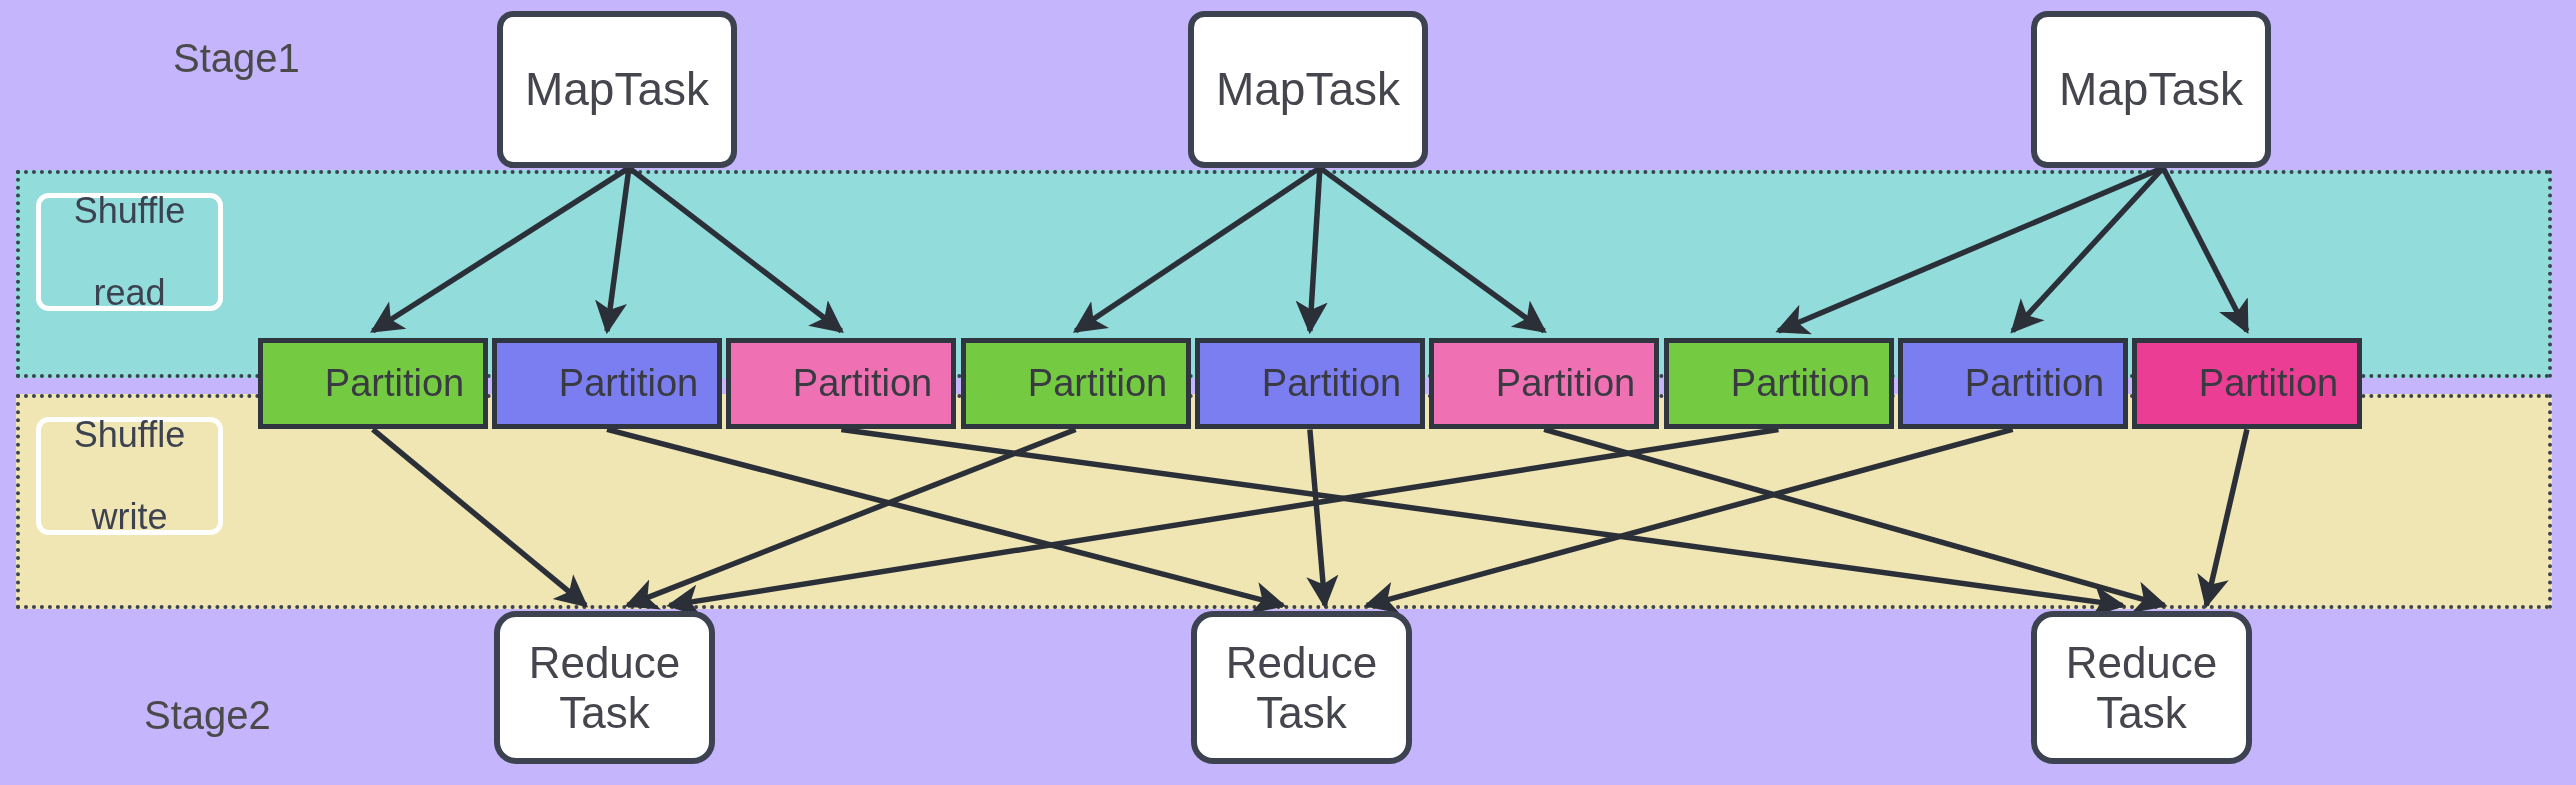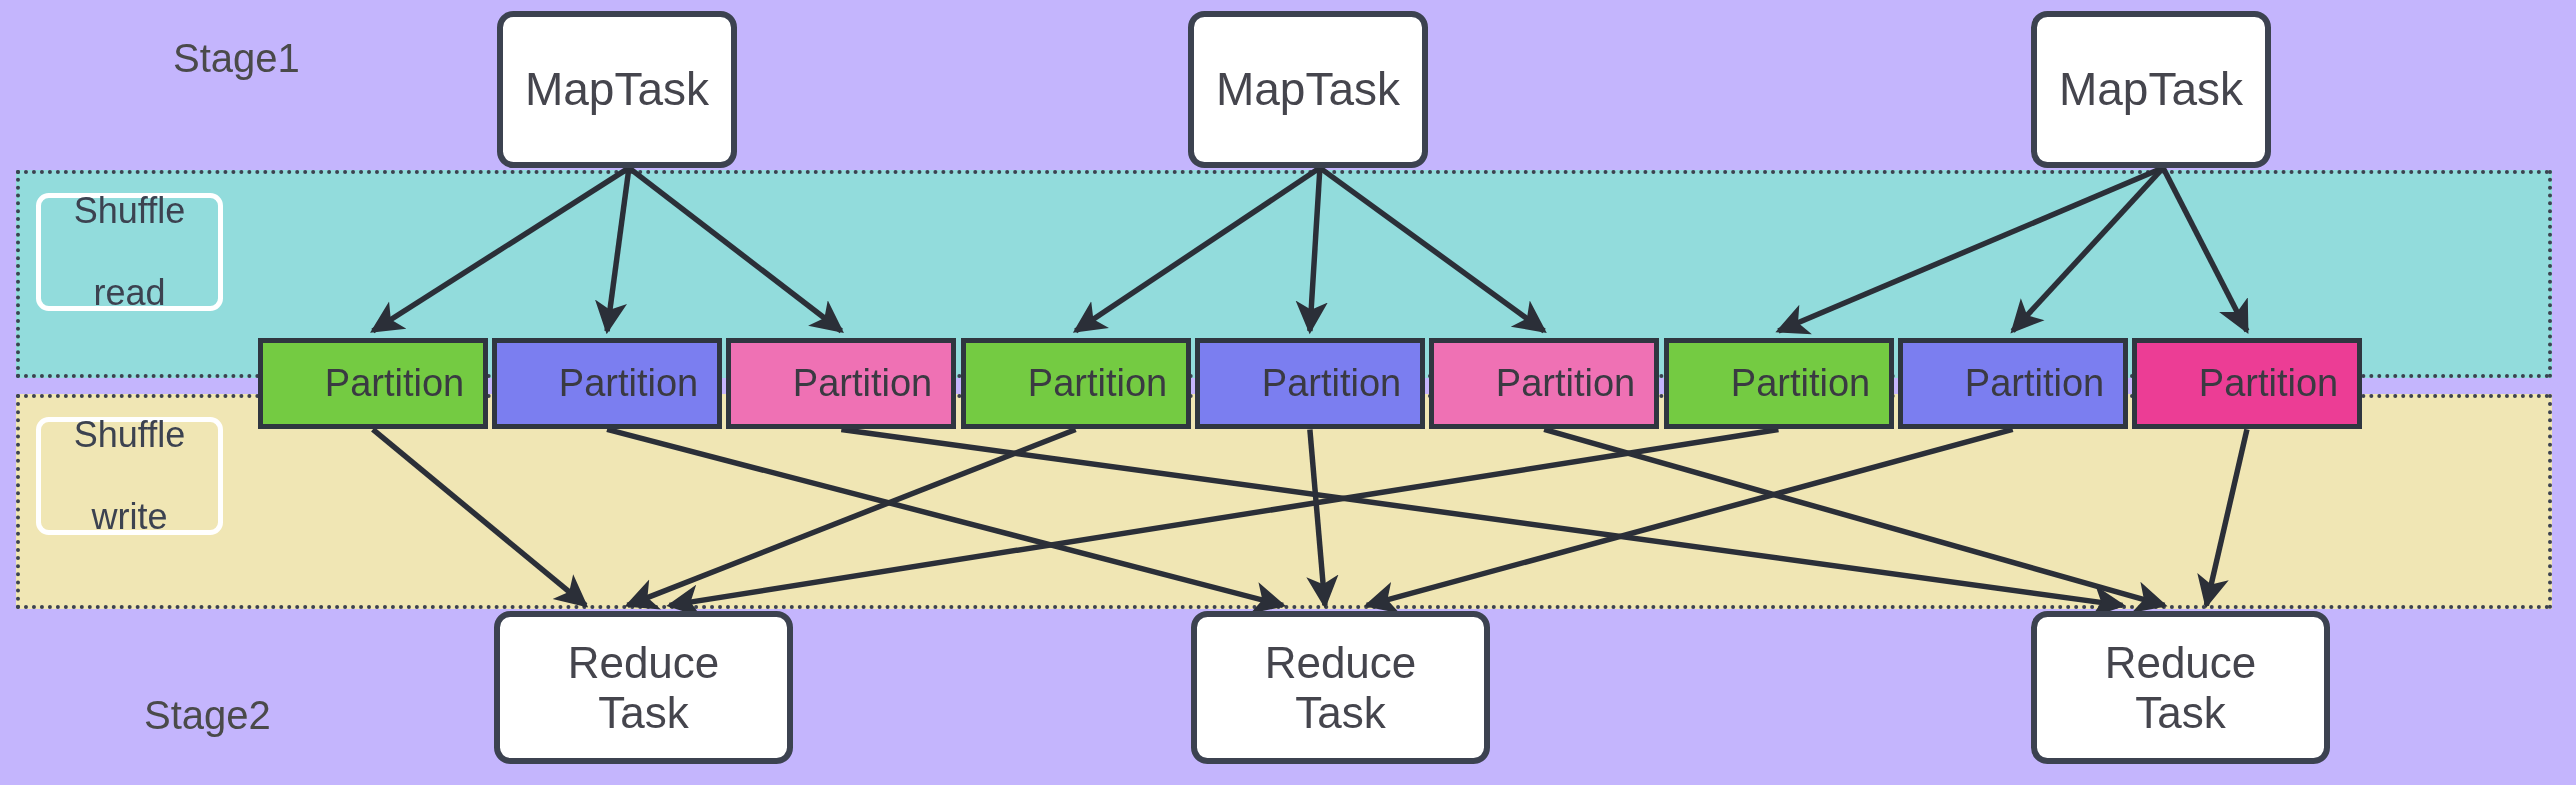--- a/index.html
+++ b/index.html
@@ -23,21 +23,21 @@
   
   .stagecap{position:absolute;font-size:40px;color:#4a4a4a;z-index:7;}
   .stagecap.s1{left:173px;top:36px;}
   .stagecap.s2{left:144px;top:654px;margin-top:39px;}
 
   
   .task{position:absolute;box-sizing:border-box;background:#ffffff;border:6.4px solid #3c4250;
     border-radius:16.4px;display:flex;align-items:center;justify-content:center;
     text-align:center;font-size:46px;color:#45454d;line-height:1.12;z-index:8;}
   .maptask{width:240px;height:157px;top:11px;}
-  .reducetask{width:299px;height:153px;top:611px;font-size:44px;}
+  .reducetask{width:221px;height:153px;top:611px;font-size:44px;border-radius:22px;}
 
   
   .part{position:absolute;box-sizing:border-box;border:5.5px solid #2f3640;
     display:flex;align-items:center;justify-content:center;
     font-size:38px;color:#3a3a42;top:338px;height:91px;width:230px;z-index:9;padding-left:43px;}
 
   
   svg.links{position:absolute;left:0;top:0;width:2576px;height:786px;z-index:5;}
   svg.links line{stroke:#2b2f38;stroke-width:6;}
 </style>

